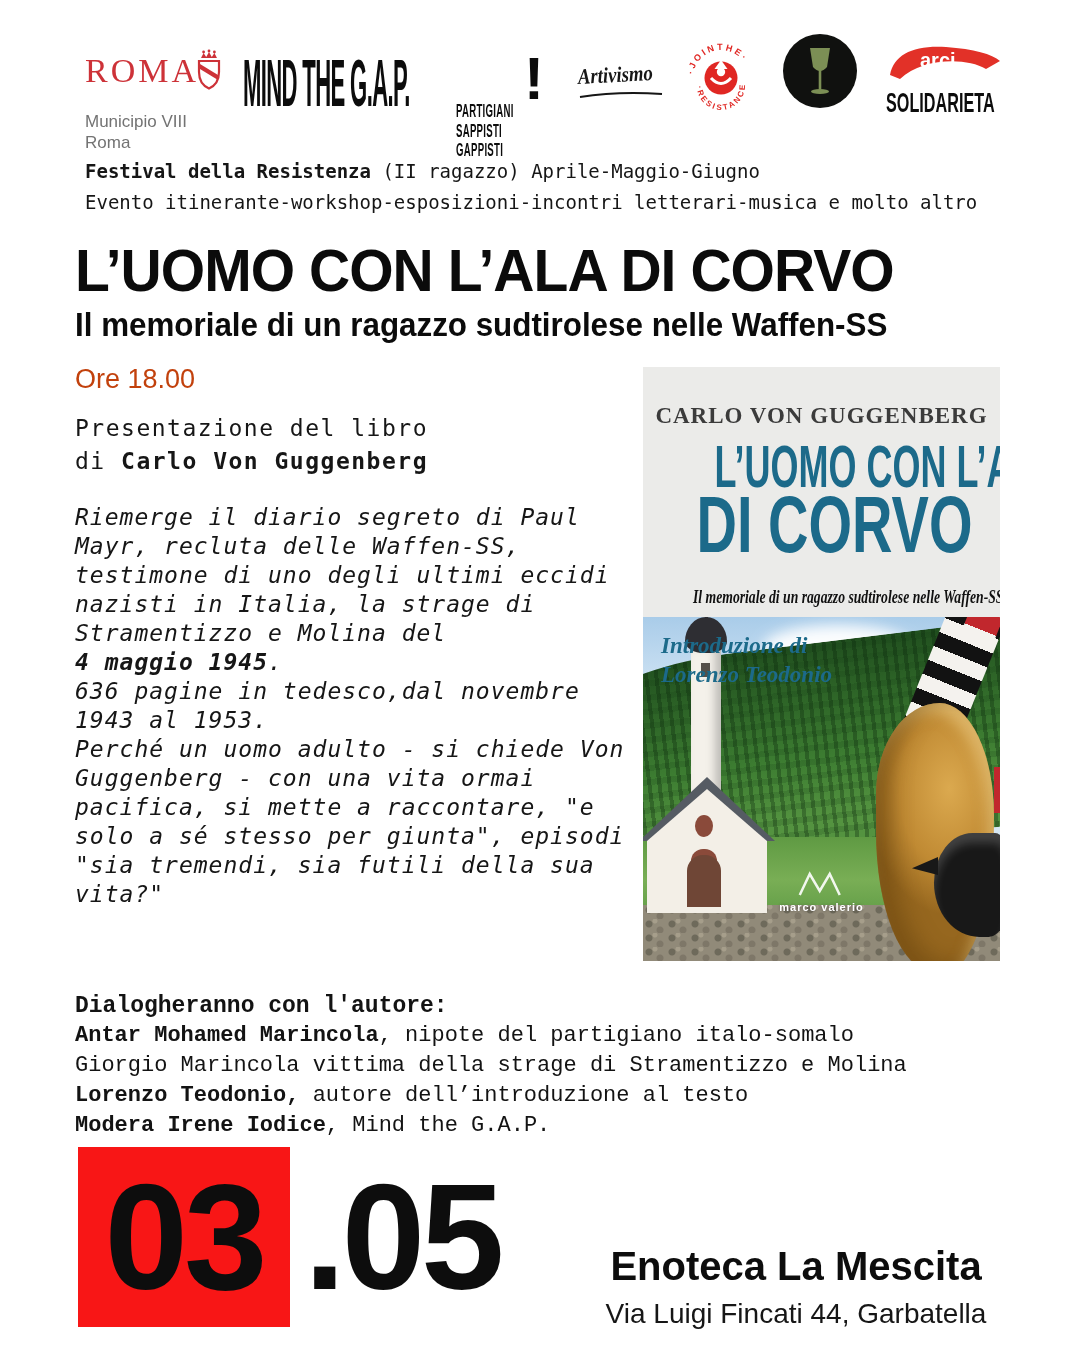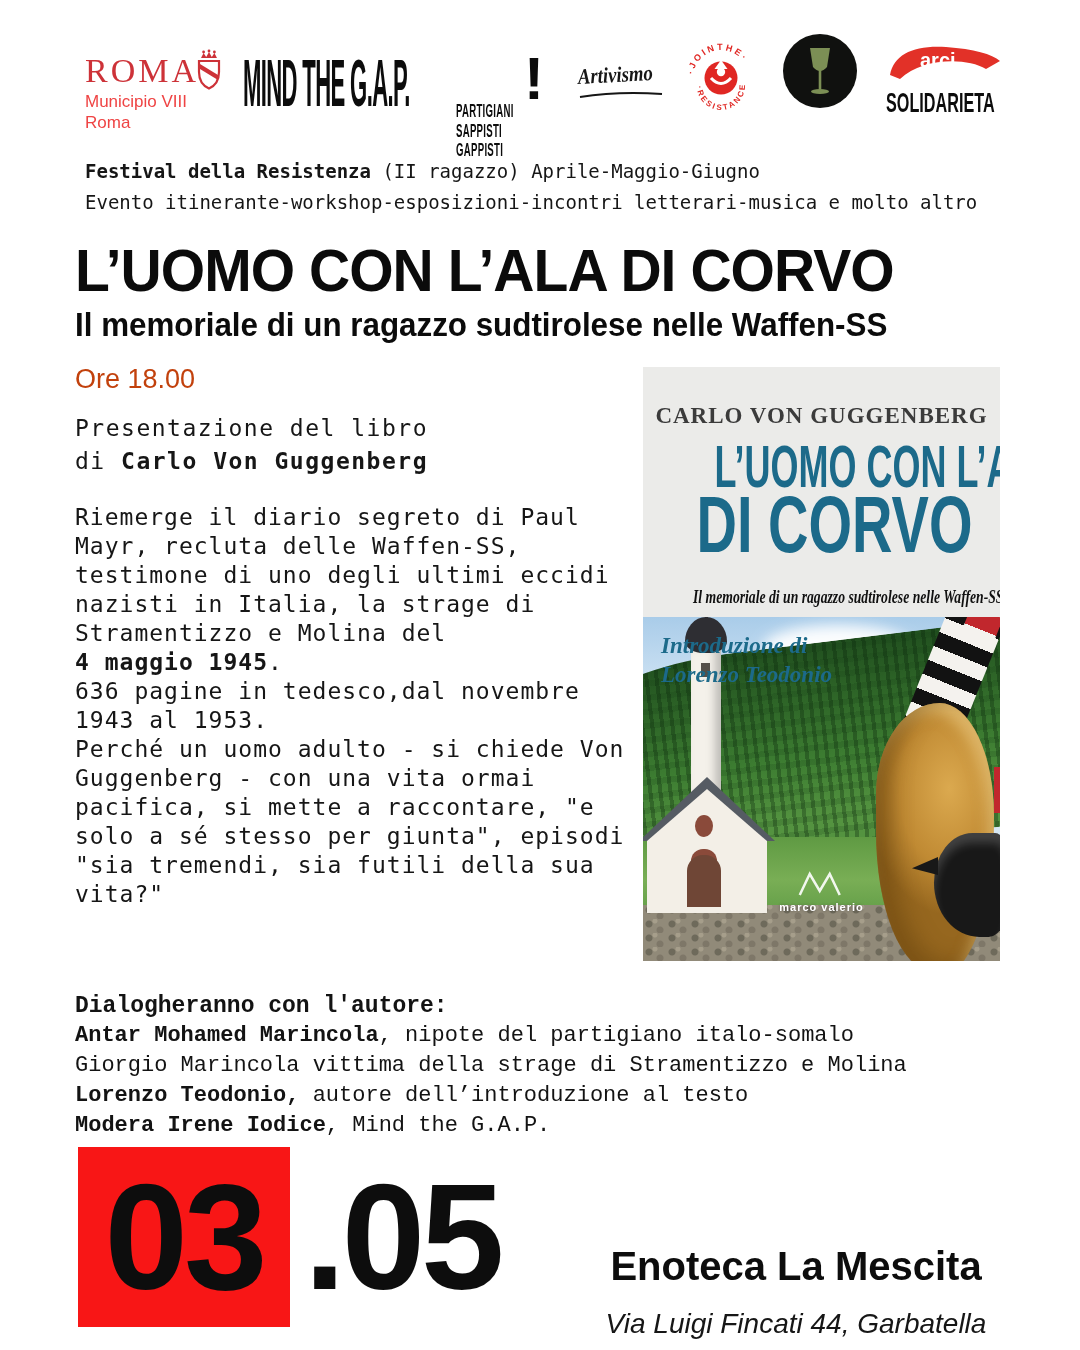--- a/index.html
+++ b/index.html
@@ -3,27 +3,27 @@
 <meta charset="utf-8">
 <style>
   * { margin:0; padding:0; box-sizing:border-box; }
   html,body { background:#ffffff; }
   #poster {
     position:relative; width:1080px; height:1350px; margin:0 auto;
     background:#ffffff; overflow:hidden;
     font-family:"Liberation Sans", sans-serif; color:#111;
   }
   .abs { position:absolute; }
-  .preline { white-space:pre-line; }
+  .preline { white-space:pre-line;font-style:italic; }
   .b { font-weight:bold; }
 
   
   .roma-logo { left:85px; top:52px; }
   .roma-word { font-family:"Liberation Serif", serif; font-size:34px; letter-spacing:3px; color:var(--roma-red,#cd3238); }
-  .roma-sub { font-size:17px; color:#ef4444; line-height:21px; margin-top:1px; }
+  .roma-sub { font-size:17px; color:#737373; line-height:21px; margin-top:21px; }
   .roma-crest { left:193px; top:48px; }
 
   .mtg-logo { left:243px; top:46px; width:210px; height:72px; overflow:visible; }
   .mtg-text { display:inline-block; font-weight:bold; font-size:34px; white-space:nowrap;
               transform:scale(0.65,1.95); transform-origin:0 0; letter-spacing:-1px; color:#0c0c0c; }
 
   .part-logo { left:456px; top:54px;margin-top:48px; }
   .part-lines { display:inline-block; transform:scale(0.55,1); transform-origin:0 0; }
   .part-lines div { font-weight:bold; font-size:17.5px; line-height:19.5px; letter-spacing:0.5px; color:#0c0c0c; white-space:nowrap; }
   .part-bang { left:524px; top:48px; font-weight:bold; font-size:60px; line-height:62px; color:#0c0c0c; }
@@ -122,21 +122,21 @@
                     text-shadow:0 0 3px rgba(0,0,0,.35); }
 
   
   .date-row { left:78px; top:1147px; display:flex; align-items:baseline; }
   .date-box { width:212px; height:180px; background:var(--accent-red,#f81616);
               display:flex; justify-content:center; }
   .date-num { font-weight:bold; font-size:150px; line-height:180px; letter-spacing:-4px; color:#0d0d0d; }
   .date-rest { margin-left:14px; }
   .venue-block { left:576px; top:1244px; width:440px; text-align:center; }
   .venue-name { font-weight:bold; font-size:40px; color:#0d0d0d; }
-  .venue-addr { font-size:28px; color:#161616; margin-top:19px;font-style:italic; }
+  .venue-addr { font-size:28px; color:#161616; margin-top:9px; }
 </style>
 </head>
 <body>
 
 <div id="poster">
 
   <div class="abs roma-logo">
     <div class="roma-word">ROMA</div>
     <div class="roma-sub">
       <div>Municipio VIII</div>

